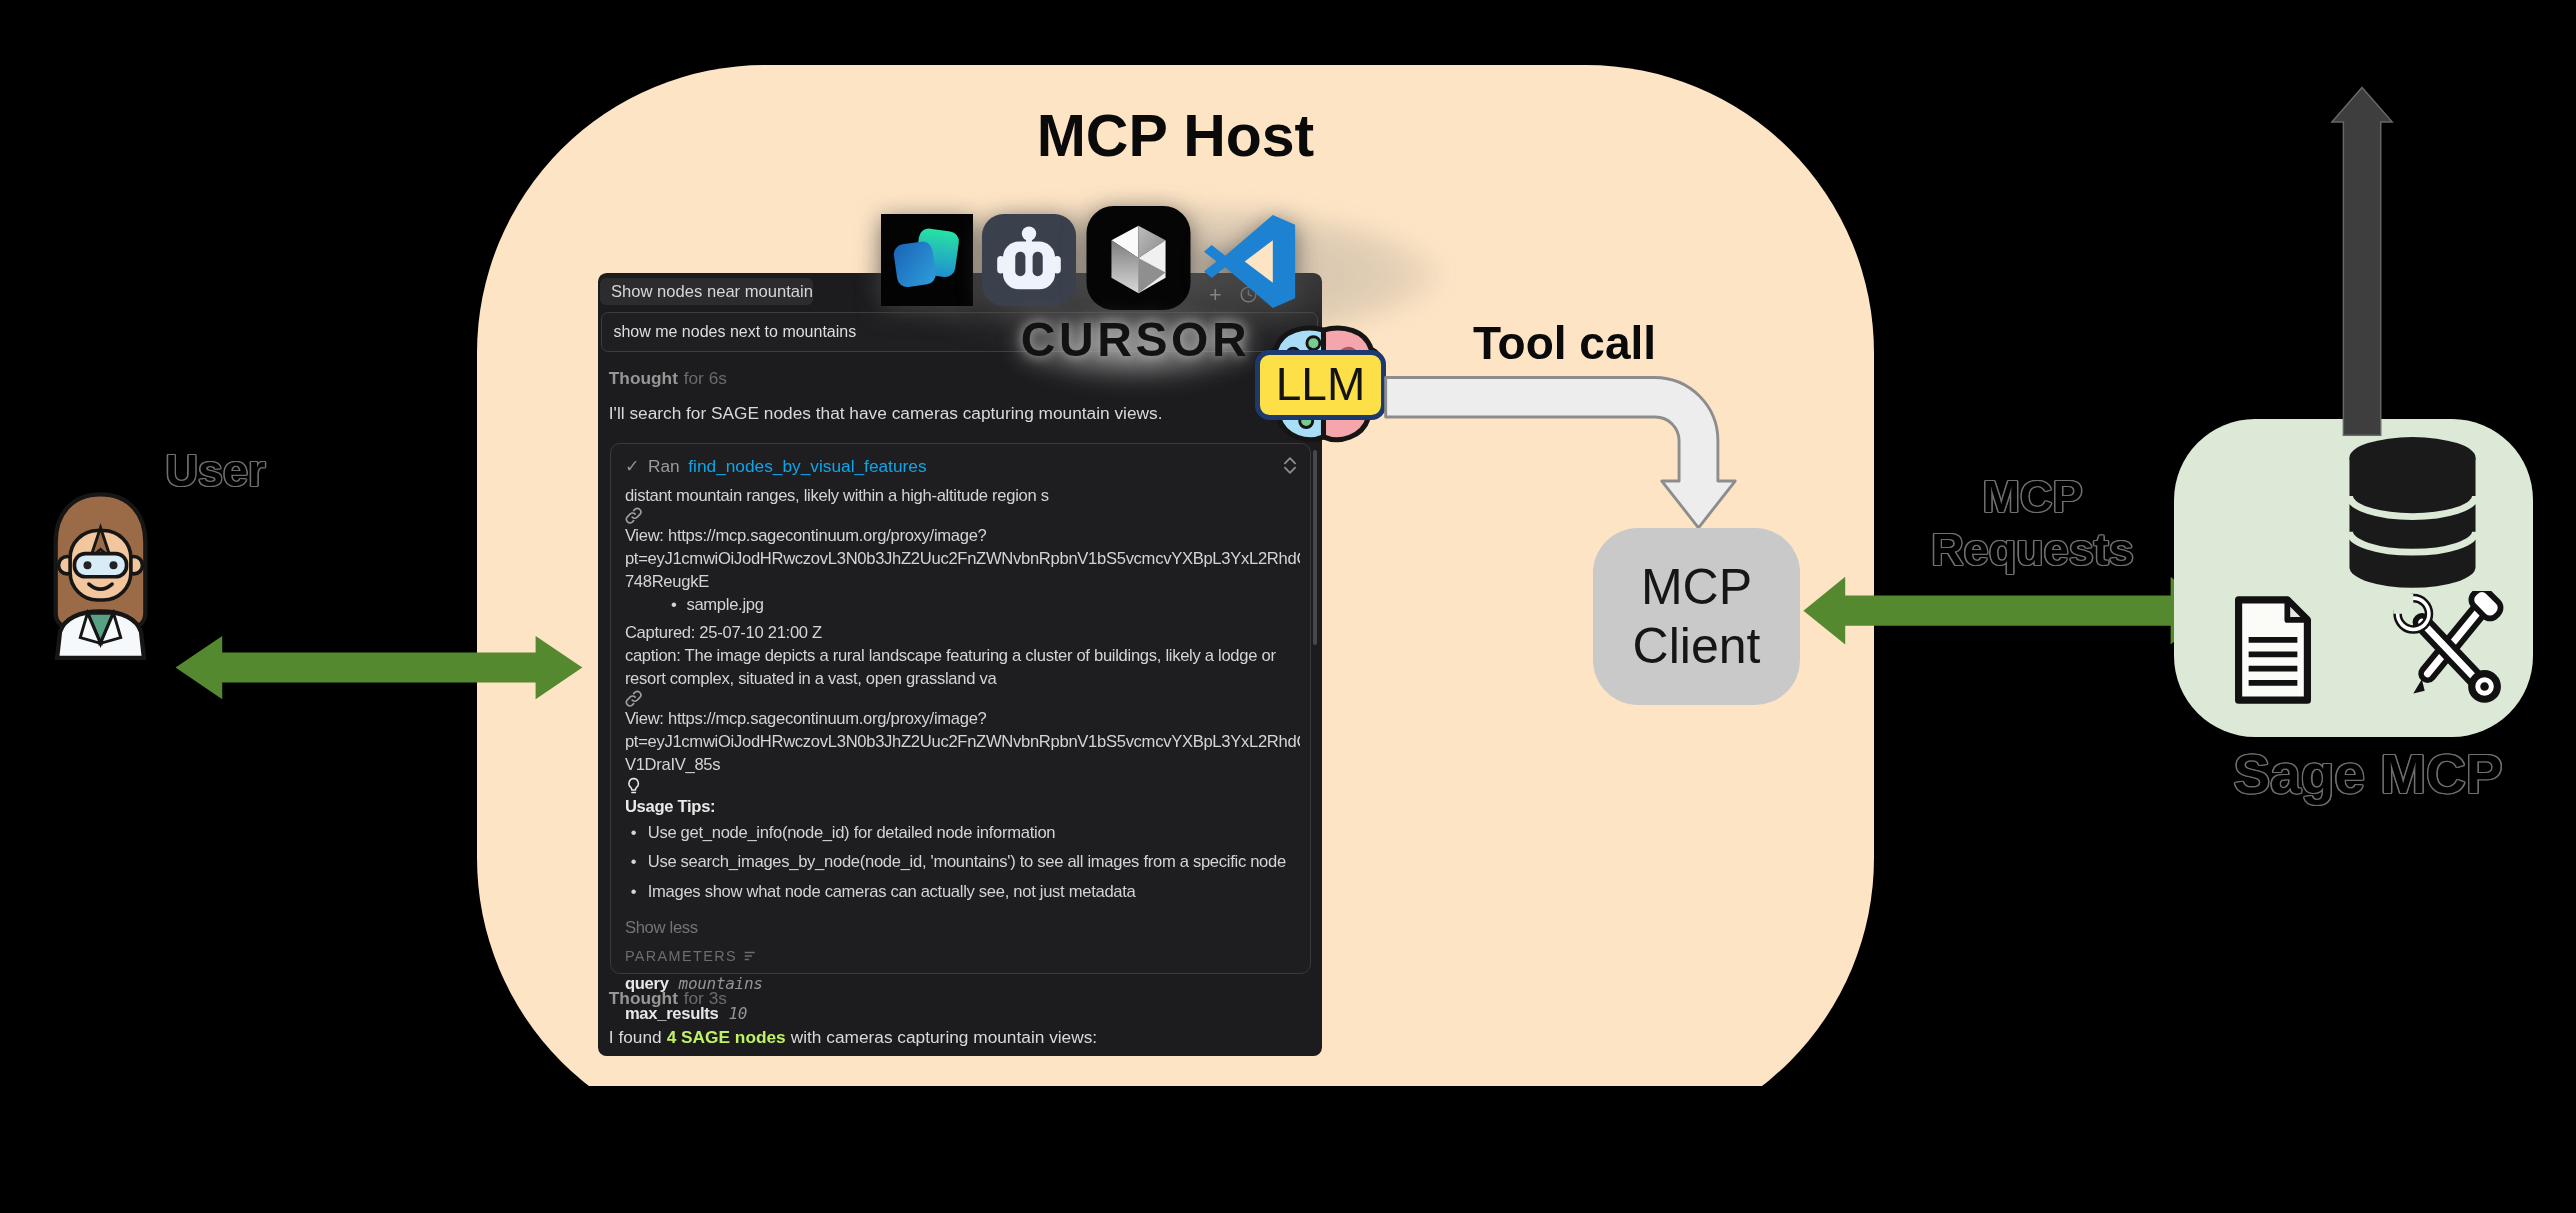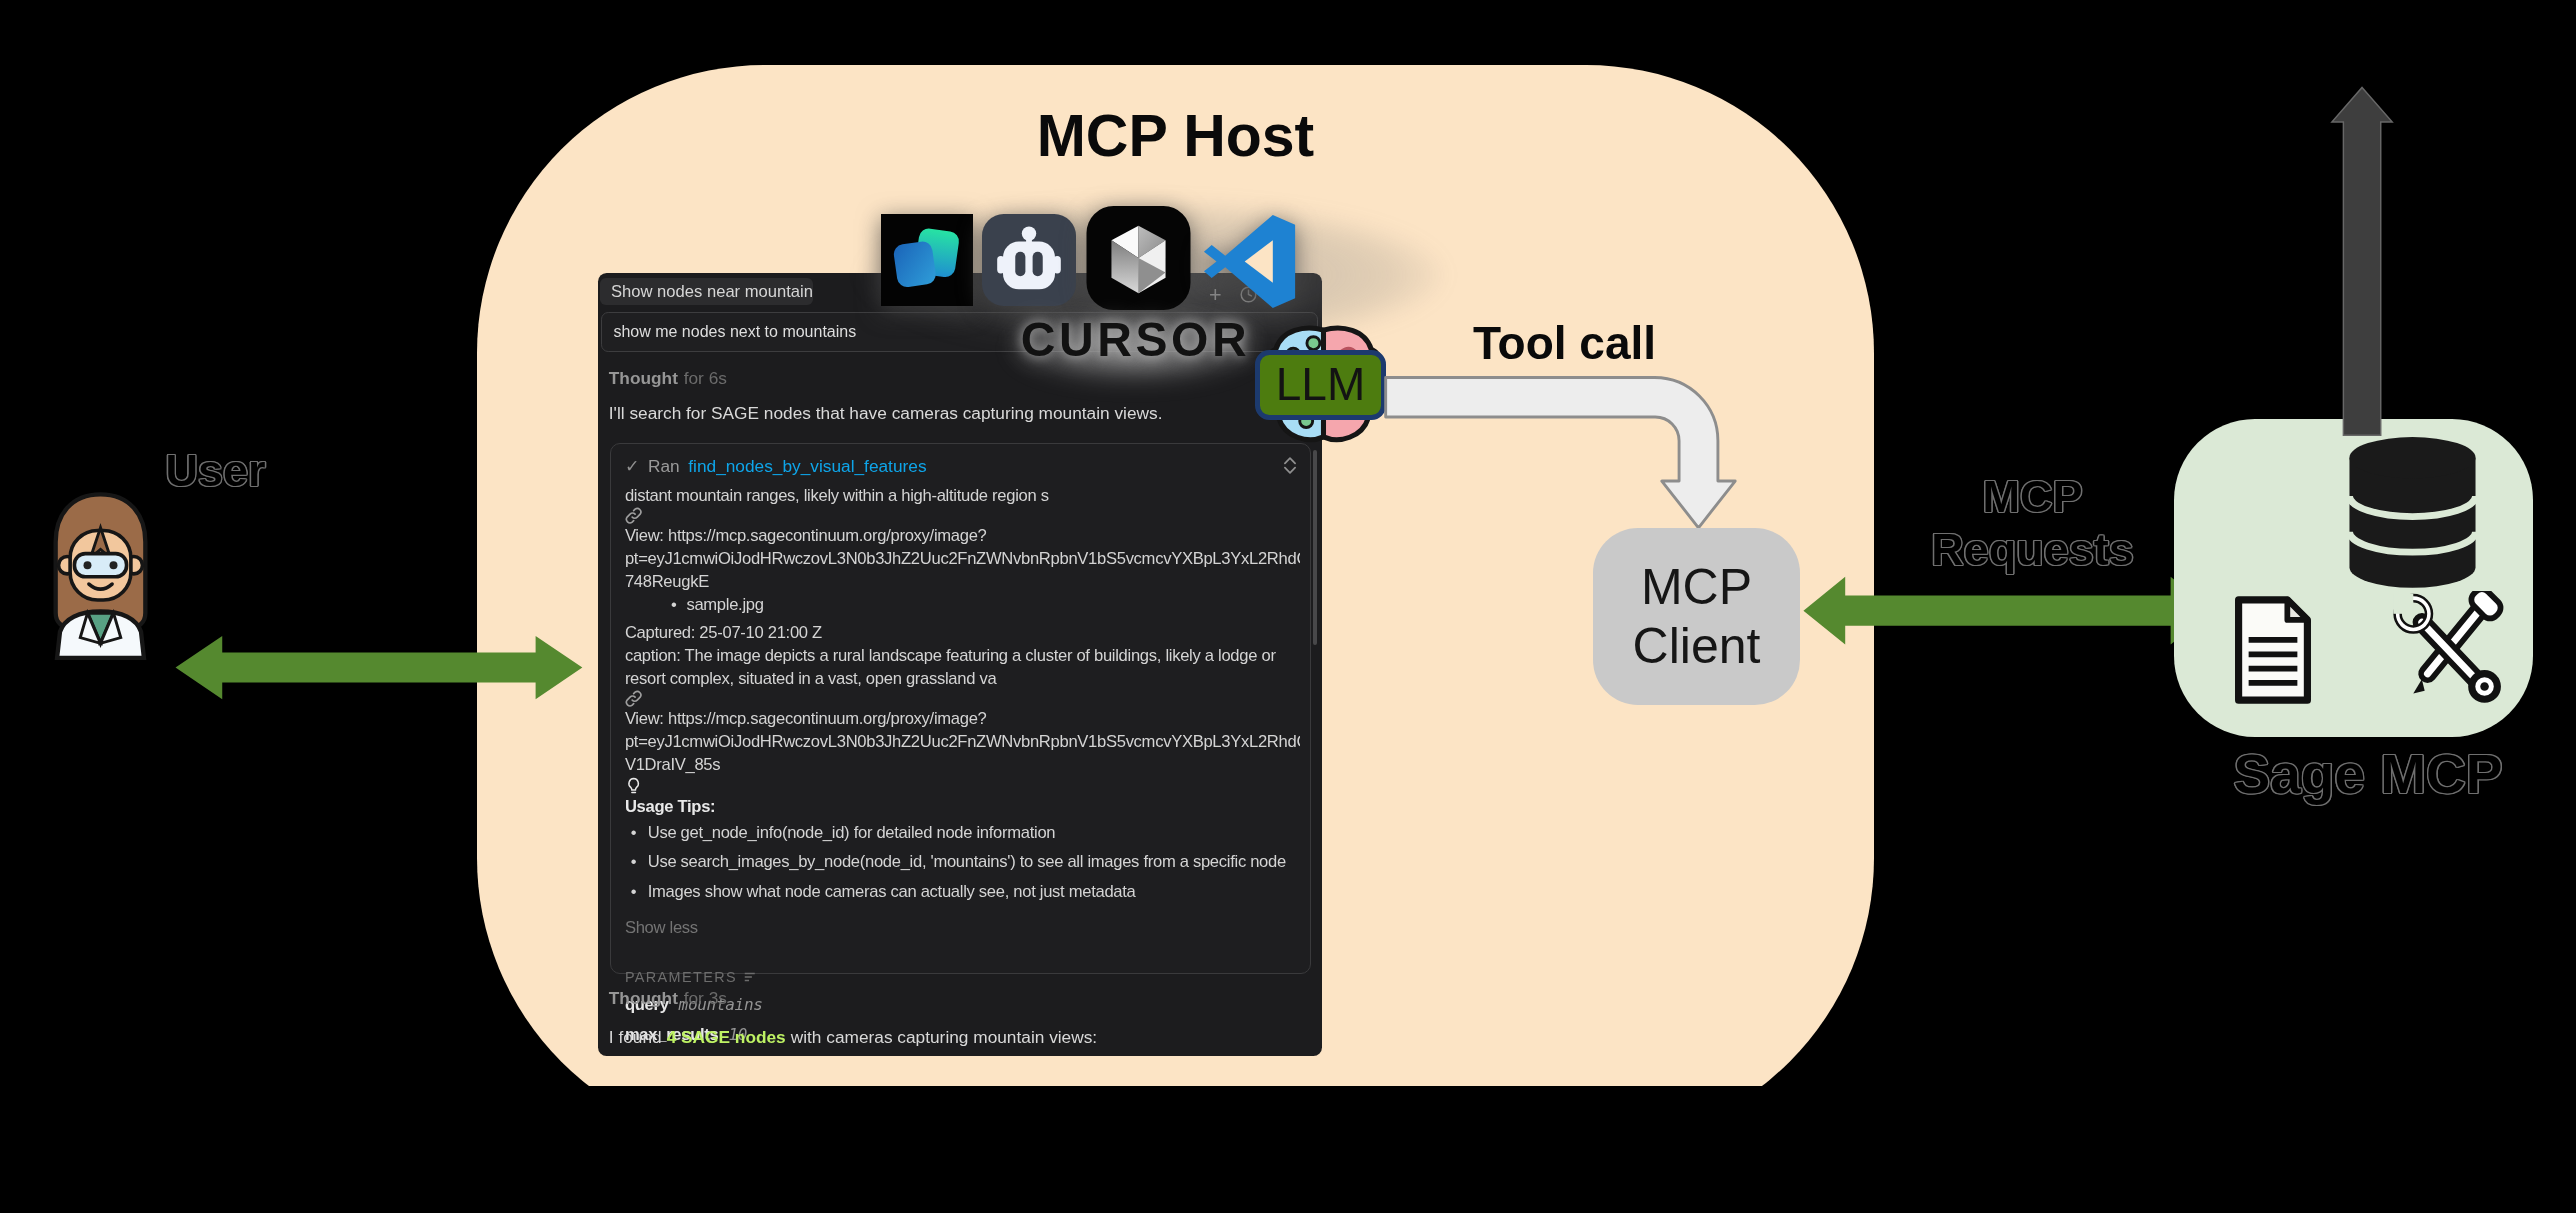--- a/index.html
+++ b/index.html
@@ -12,21 +12,21 @@
   .host-title{left:923px;top:102px;width:505px;text-align:center;font-size:59px;font-weight:700;color:#090909;}
   .plain-label{font-weight:700;color:#0a0a0a;}
   .emboss{color:#000;font-weight:700;
     text-shadow:1.4px 0 0 #6f6f6f,-1.4px 0 0 #6f6f6f,0 1.4px 0 #6f6f6f,0 -1.4px 0 #6f6f6f,
                 1.1px 1.1px 0 #6f6f6f,-1.1px 1.1px 0 #6f6f6f,1.1px -1.1px 0 #6f6f6f,-1.1px -1.1px 0 #6f6f6f;}
   .testbed-label{left:86px;top:444px;width:259px;text-align:center;font-size:45px;line-height:53px;}
   .textconv-label{left:180px;top:715px;width:360px;text-align:center;font-size:45px;}
   .toolcall-label{left:1449px;top:316px;width:231px;text-align:center;font-size:46px;}
   .mcpreq-label{left:1881px;top:470px;width:303px;text-align:center;font-size:45px;line-height:53px;}
   .sage-label{left:2184px;top:742px;width:368px;text-align:center;font-size:55px;}
-  .llm-box{left:1255px;top:350px;width:131px;height:70px;background:#4d7c0f;border:5.8px solid #1c3a6e;
+  .llm-box{left:1255px;top:350px;width:131px;height:70px;background:#fde047;border:5.8px solid #1c3a6e;
            border-radius:14.4px;box-sizing:border-box;text-align:center;line-height:58px;
            font-size:46px;font-weight:500;color:#131313;}
   .client-box{left:1593px;top:528px;width:207px;height:177px;background:#c9c9c9;border-radius:45px;
               text-align:center;font-size:50px;line-height:59px;color:#161616;padding-top:0;
               display:flex;flex-direction:column;justify-content:center;}
   .sage-box{left:2174px;top:419px;width:359px;height:318px;background:#dbe9d6;border-radius:81px;}
   .cursor-word{left:1002px;top:312px;width:267px;text-align:center;font-size:48px;font-weight:800;
                letter-spacing:3.6px;color:#121212;
                text-shadow:0 0 11.5px rgba(185,185,185,.95),0 0 24.5px rgba(160,160,160,.8);}
   .icon-glow{left:865px;top:203px;width:577px;height:144px;border-radius:50%;
@@ -62,21 +62,21 @@
   .cline{line-height:23px;white-space:nowrap;overflow:hidden;}
   .cline .linkicon{vertical-align:-2.2px;margin-right:5.8px;}
   .bullet-line{padding-left:46px;}
   .bullet-line:before{content:"•";margin-right:10px;color:#d4d4d4;}
   .cap-top{margin-top:4.3px;}
   .tips-hdr{margin-top:1.4px;font-weight:700;color:#e9e9e9;}
   .tips-hdr .bulb{vertical-align:-2.2px;margin-right:5.8px;}
   .tip{line-height:29.6px;white-space:nowrap;overflow:hidden;padding-left:5.8px;}
   .tip:before{content:"•";margin-right:11.5px;}
   .show-less{margin-top:10px;color:#747474;line-height:23px;}
-  .params-row{margin-top:30px;display:flex;align-items:center;gap:7.2px;
+  .params-row{margin-top:9px;display:flex;align-items:center;gap:7.2px;
               font-size:14.4px;letter-spacing:1.4px;color:#6d6d6d;}
   .param-line{margin-top:8.6px;line-height:21.6px;}
   .param-line .pk{font-weight:700;color:#e6e6e6;}
   .param-line .pv{font-family:"DejaVu Sans Mono",monospace;font-style:italic;color:#949494;margin-left:10px;font-size:16px;}
   .result-line .rb{font-weight:700;color:#bef264;margin:0 5px;}
   .scroll-thumb{left:715px;top:177px;width:4.3px;height:195px;background:#48484a;border-radius:2.2px;}
 
   svg{display:block;}
 </style>
 </head>

